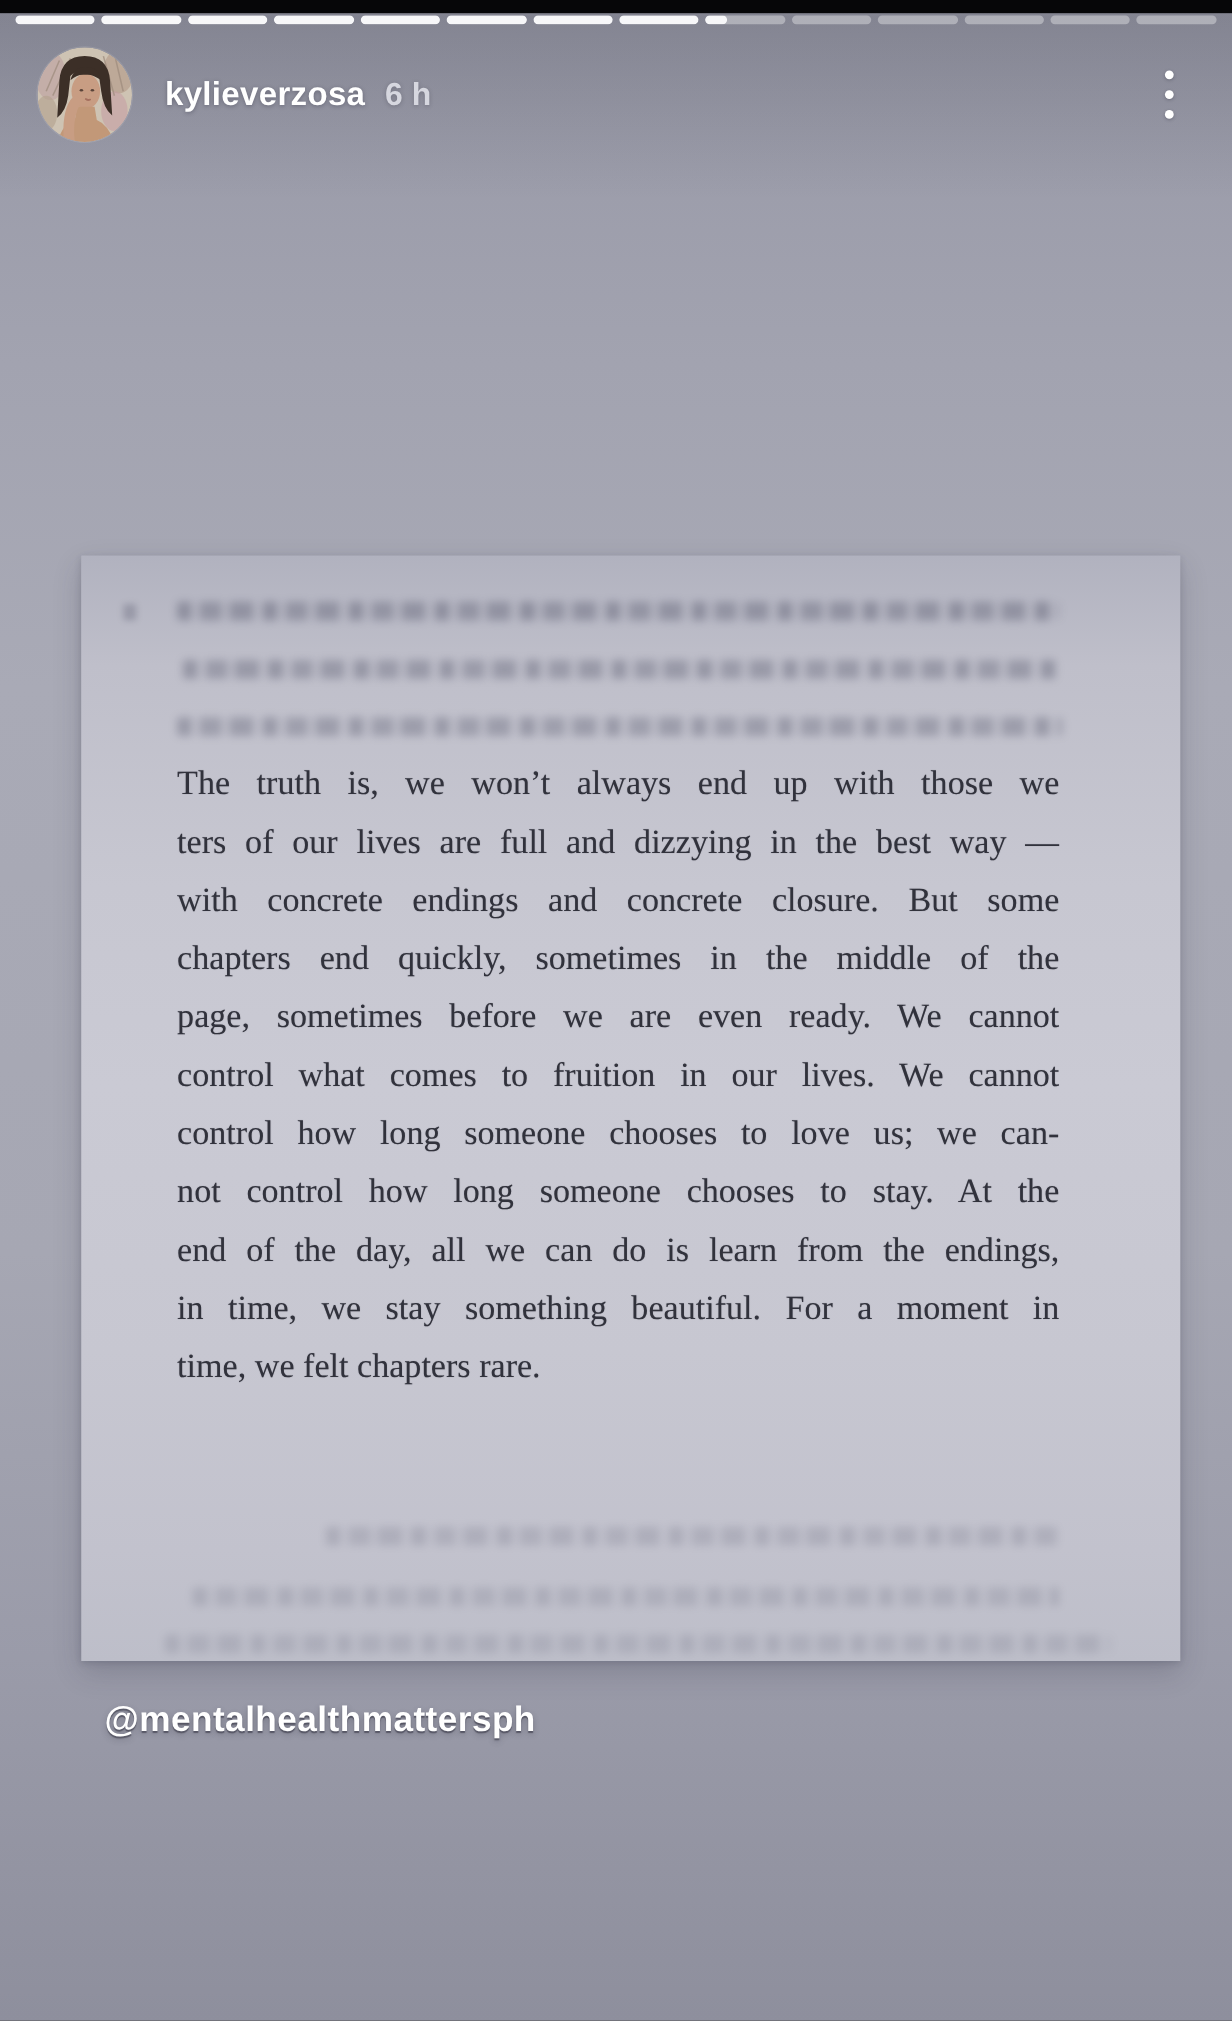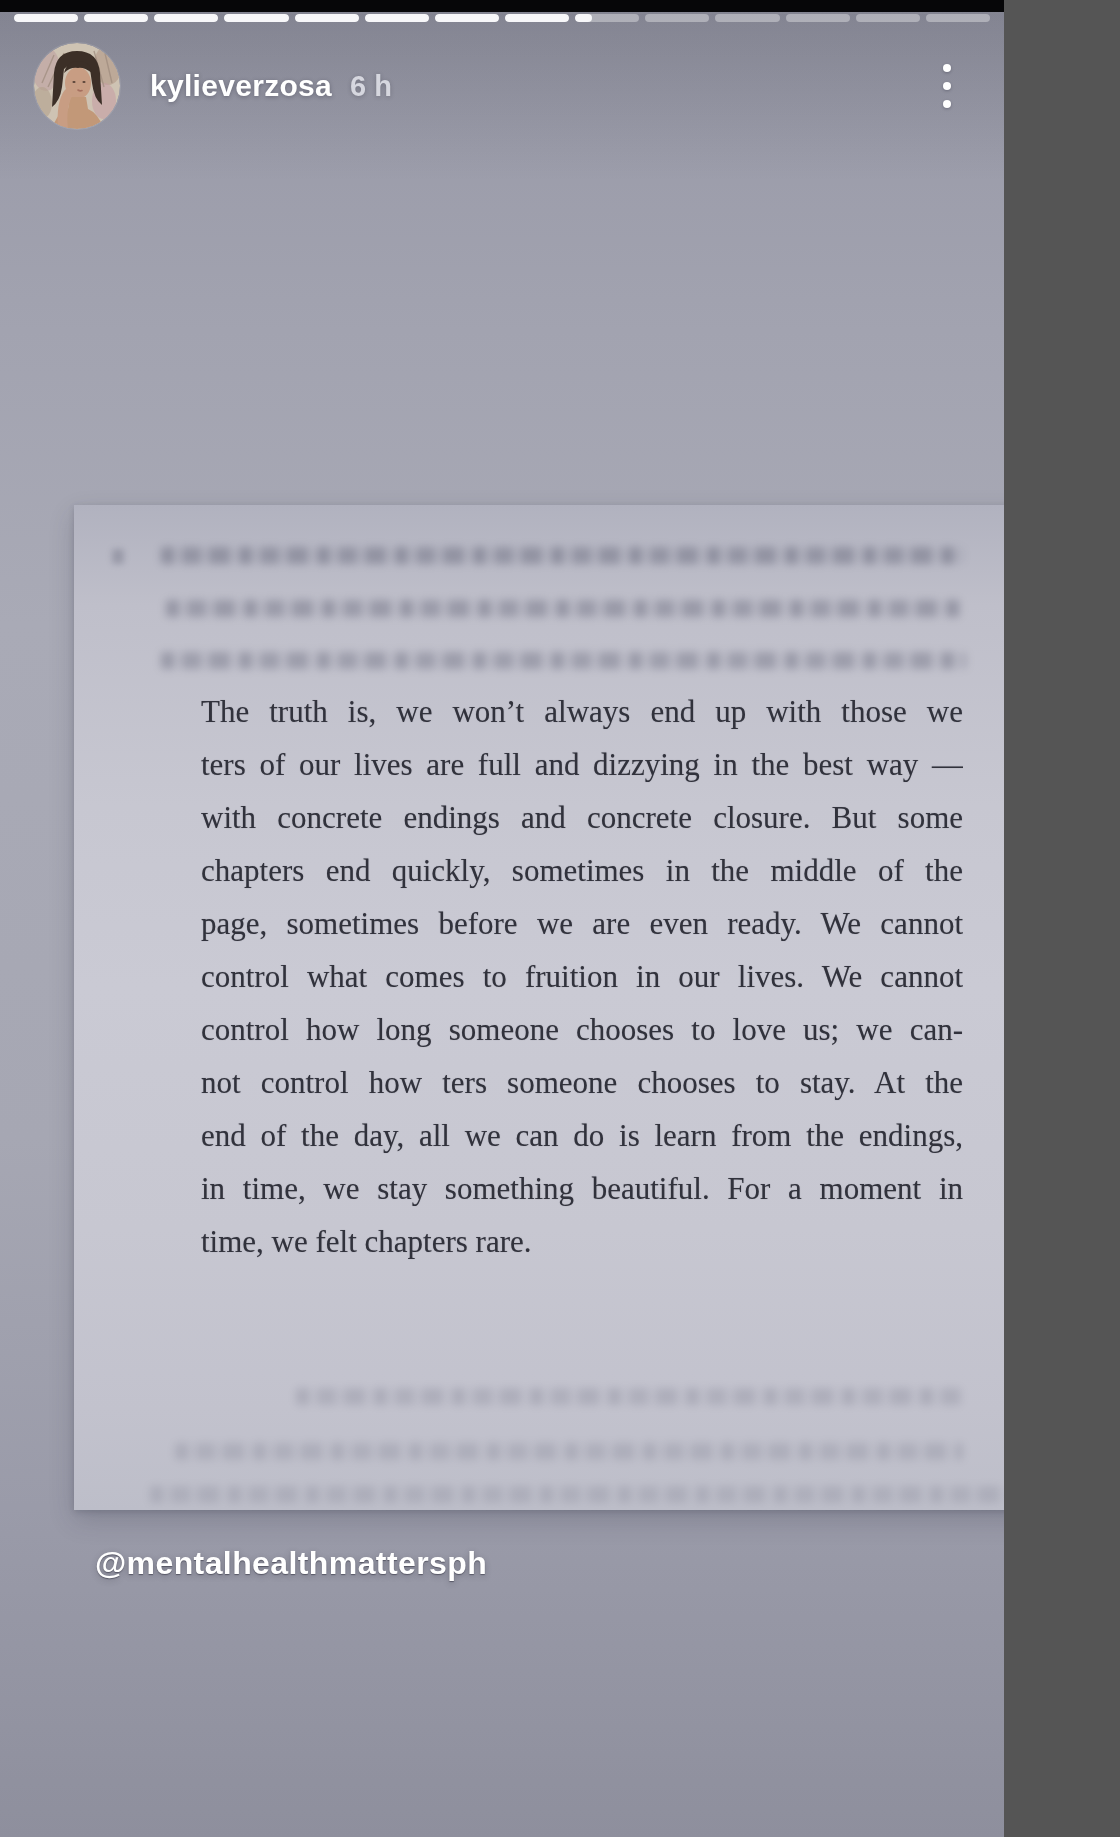--- a/index.html
+++ b/index.html
@@ -1,17 +1,17 @@
 <!DOCTYPE html>
 <html><head>
 <meta charset="utf-8">
 <style>
   html,body{margin:0;padding:0;background:#555;}
   #screen{
-    position:relative;width:1004px;height:1837px;overflow:hidden;
+    position:relative;width:1120px;height:1837px;overflow:hidden;
     font-family:"Liberation Sans",sans-serif;
     background:linear-gradient(180deg,var(--bg-top) 0%,#a2a3b0 18%,var(--bg-mid) 34%,#a6a7b3 62%,#9a9ba9 82%,var(--bg-bot) 100%);
   }
   
   .status-strip{position:absolute;top:0;left:0;width:100%;height:12px;background:#060608;}
   
   .top-scrim{position:absolute;top:12px;left:0;width:100%;height:170px;pointer-events:none;
     background:linear-gradient(180deg,rgba(25,26,36,0.16),rgba(25,26,36,0));}
   
   .progress-bar{position:absolute;top:14px;left:0;width:100%;padding:0 14px;box-sizing:border-box;
@@ -34,21 +34,21 @@
     box-shadow:0 1px 3px rgba(30,30,45,0.3);}
   
   .book-page{position:absolute;left:74px;top:505px;width:999px;height:1005px;
     background:linear-gradient(180deg,#b1b2bf 0%,#bfbfca 10%,#c7c7d1 30%,#cacad4 48%,#c7c7d1 72%,#c2c2cd 90%,#bdbec9 100%);
     box-shadow:0 10px 24px rgba(40,42,60,0.20), 0 2px 6px rgba(40,42,60,0.18);}
   .quote-text{position:absolute;left:87px;top:180px;width:802px;}
   .quote-line{
     font-family:"Liberation Serif","DejaVu Serif",serif;
     font-size:31px;color:var(--quote-text);height:53px;line-height:53px;
     text-align:justify;text-align-last:justify;overflow:hidden;white-space:nowrap;
-    text-shadow:0 0 1px rgba(49,50,60,0.35);margin-left:40px;}
+    text-shadow:0 0 1px rgba(49,50,60,0.35);}
   .quote-line.last{text-align-last:left;}
   
   .blur-line{position:absolute;height:17px;border-radius:3px;filter:blur(4px);
     background:repeating-linear-gradient(90deg,
       rgba(62,64,86,0.55) 0 13px, rgba(62,64,86,0.08) 13px 21px,
       rgba(62,64,86,0.48) 21px 40px, rgba(62,64,86,0.10) 40px 48px,
       rgba(62,64,86,0.50) 48px 69px, rgba(62,64,86,0.06) 69px 78px);}
   .blur-t1{left:87px;top:42px;width:802px;opacity:0.62;}
   .blur-t2{left:92px;top:95px;width:795px;opacity:0.58;}
   .blur-t3{left:87px;top:147px;width:805px;opacity:0.55;}
@@ -164,21 +164,21 @@
     <div class="blur-line blur-t3"></div>
 
     <div class="quote-text">
         <div class="quote-line">The truth is, we won’t always end up with those we</div>
         <div class="quote-line">ters of our lives are full and dizzying in the best way —</div>
         <div class="quote-line">with concrete endings and concrete closure. But some</div>
         <div class="quote-line">chapters end quickly, sometimes in the middle of the</div>
         <div class="quote-line">page, sometimes before we are even ready. We cannot</div>
         <div class="quote-line">control what comes to fruition in our lives. We cannot</div>
         <div class="quote-line">control how long someone chooses to love us; we can-</div>
-        <div class="quote-line">not control how ters someone chooses to stay. At the</div>
+        <div class="quote-line">not control how long someone chooses to stay. At the</div>
         <div class="quote-line">end of the day, all we can do is learn from the endings,</div>
         <div class="quote-line">in time, we stay something beautiful. For a moment in</div>
         <div class="quote-line last">time, we felt chapters rare.</div>
       </div>
 
     <div class="blur-line blur-b1"></div>
     <div class="blur-line blur-b2"></div>
     <div class="blur-line blur-b3"></div>
   </div>
 

